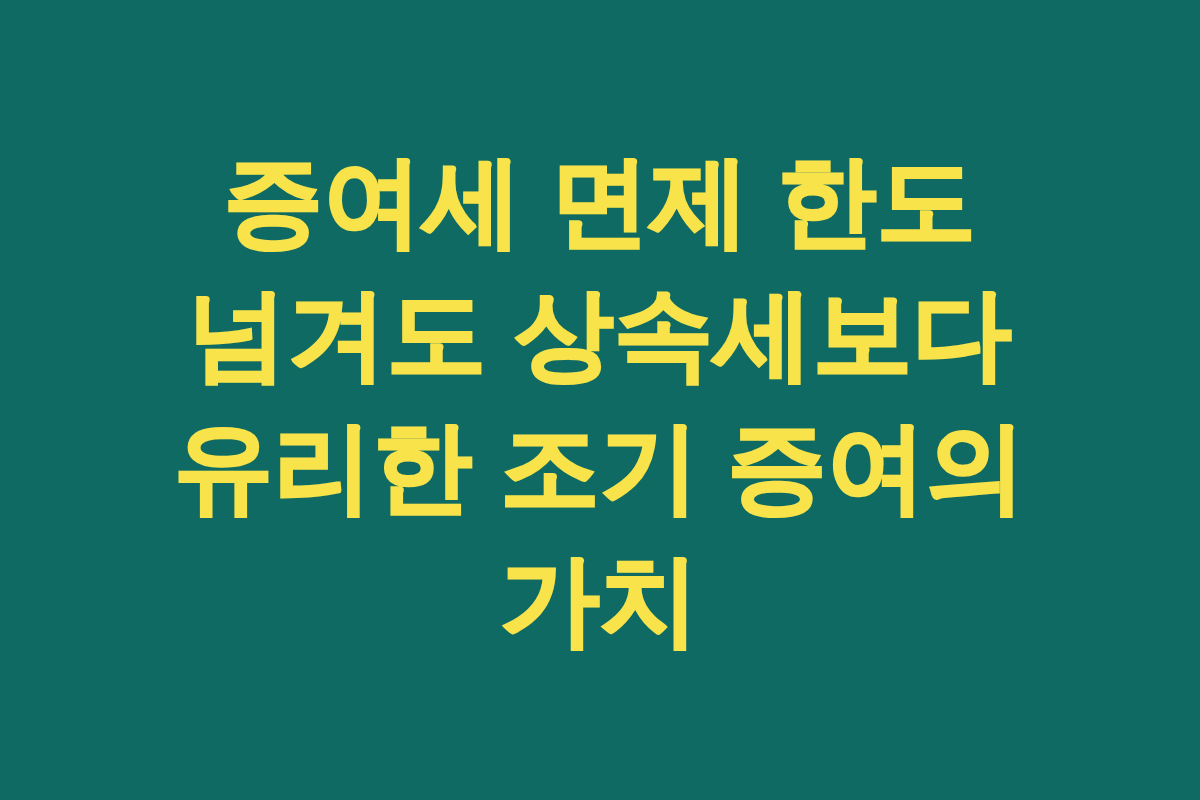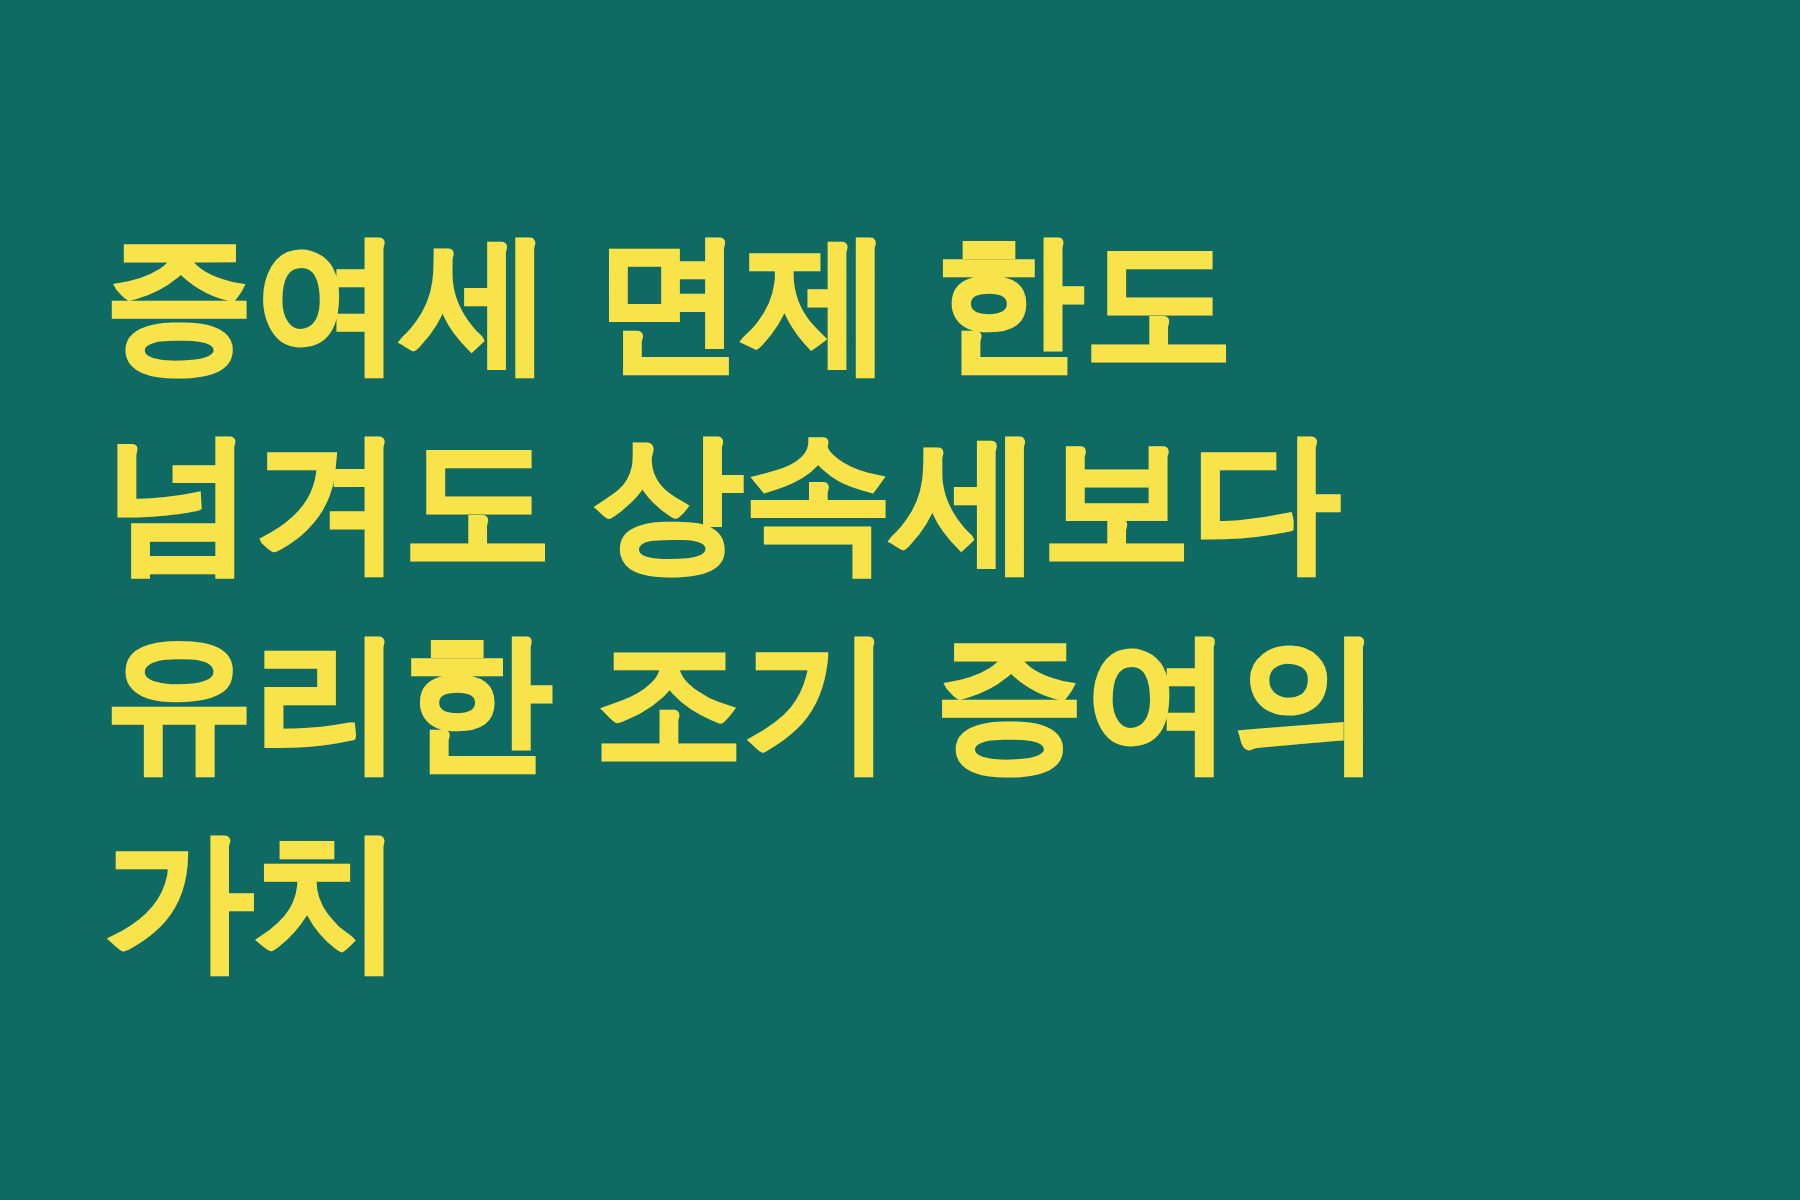--- a/index.html
+++ b/index.html
@@ -53,16 +53,16 @@
     text-rendering: optimizeLegibility;
   }
 </style>
 </head>
 <body>
 
 <div class="banner" style="background-color: rgb(14, 106, 98); width: 1200px; height: 800px;">
 
   <div class="headline-block">
 
-    <h1 class="headline" style="color: rgb(248, 227, 75); -webkit-text-stroke: 2.5px rgb(248, 227, 75); font-size: 99px; line-height: 133px; text-align: left;">증여세 면제 한도 넘겨도 상속세보다 유리한 조기 증여의 가치</h1>
+    <h1 class="headline" style="color: rgb(248, 227, 75); -webkit-text-stroke: 2.5px rgb(248, 227, 75); font-size: 99px; line-height: 133px; text-align: center;">증여세 면제 한도 넘겨도 상속세보다 유리한 조기 증여의 가치</h1>
 
   </div>
 </div>
 
 </body></html>

